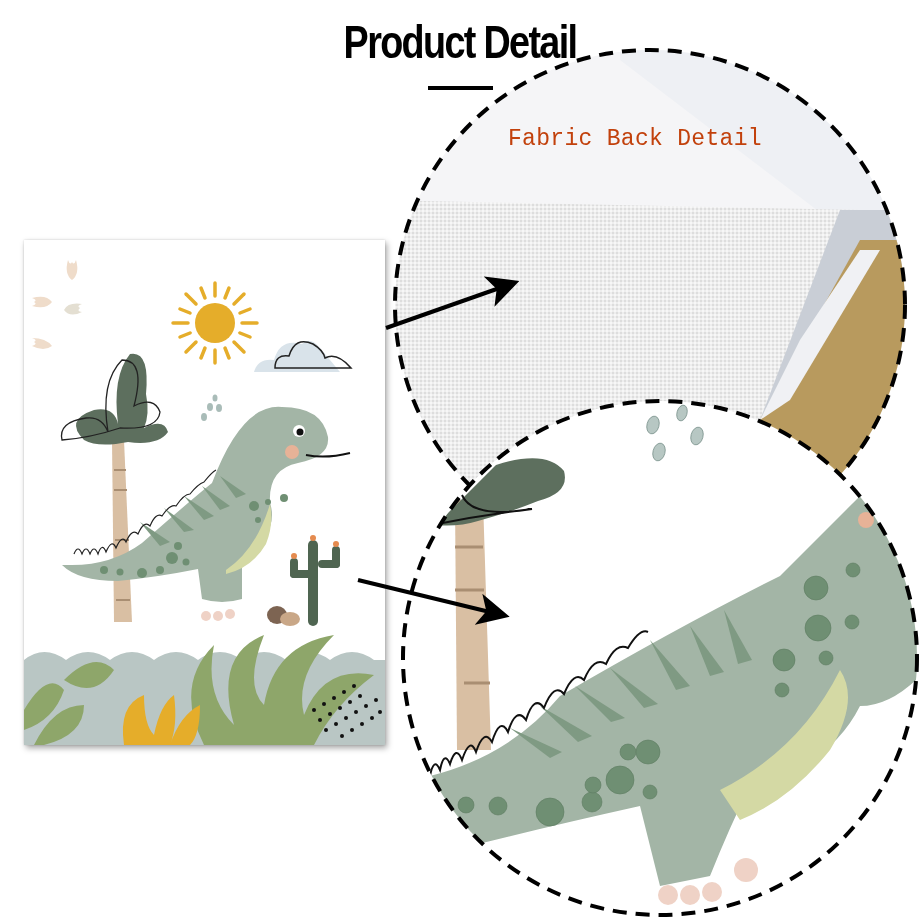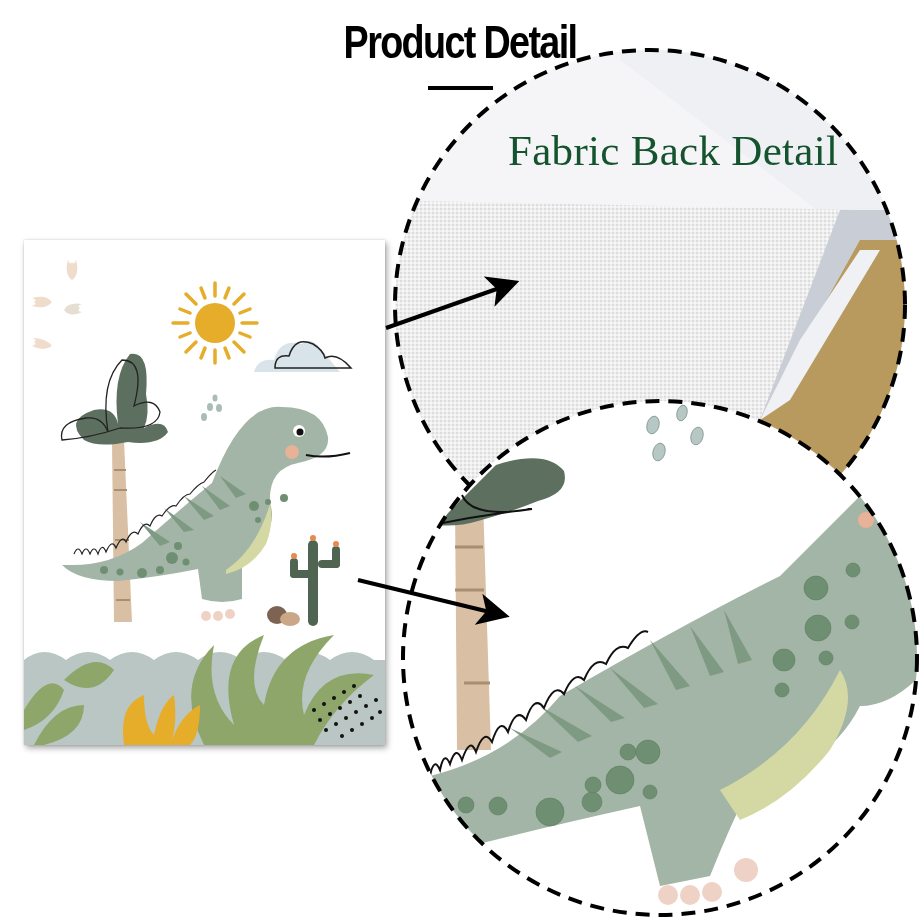--- a/index.html
+++ b/index.html
@@ -11,22 +11,22 @@
     line-height:60px;
   }
   .title-underline { position:absolute; left:428px; top:86px; width:65px; height:4px; background:#000; }
   .poster {
     position:absolute; left:24px; top:240px; width:361px; height:505px; background:#fff;
     box-shadow: 2px 3px 6px rgba(0,0,0,0.35), 0 0 2px rgba(0,0,0,0.15);
     overflow:hidden;
   }
   .stage { position:absolute; left:0; top:0; width:920px; height:920px; }
   .fabric-label {
-    position:absolute; left:508px; top:126px; font-size:43px; color:#14532d;
-    font-family:Liberation Serif, serif; font-weight:400; letter-spacing:0.3px;
+    position:absolute; left:508px; top:126px; font-size:23px; color:#c2410c;
+    font-family:Liberation Mono, monospace; font-weight:400; letter-spacing:0.3px;
   }
 </style>
 </head>
 <body>
 
 <div class="title">Product Detail</div>
 <div class="title-underline"></div>
 
 <div class="poster">
   <svg width="361" height="505" viewBox="0 0 361 505" xmlns="http://www.w3.org/2000/svg">

